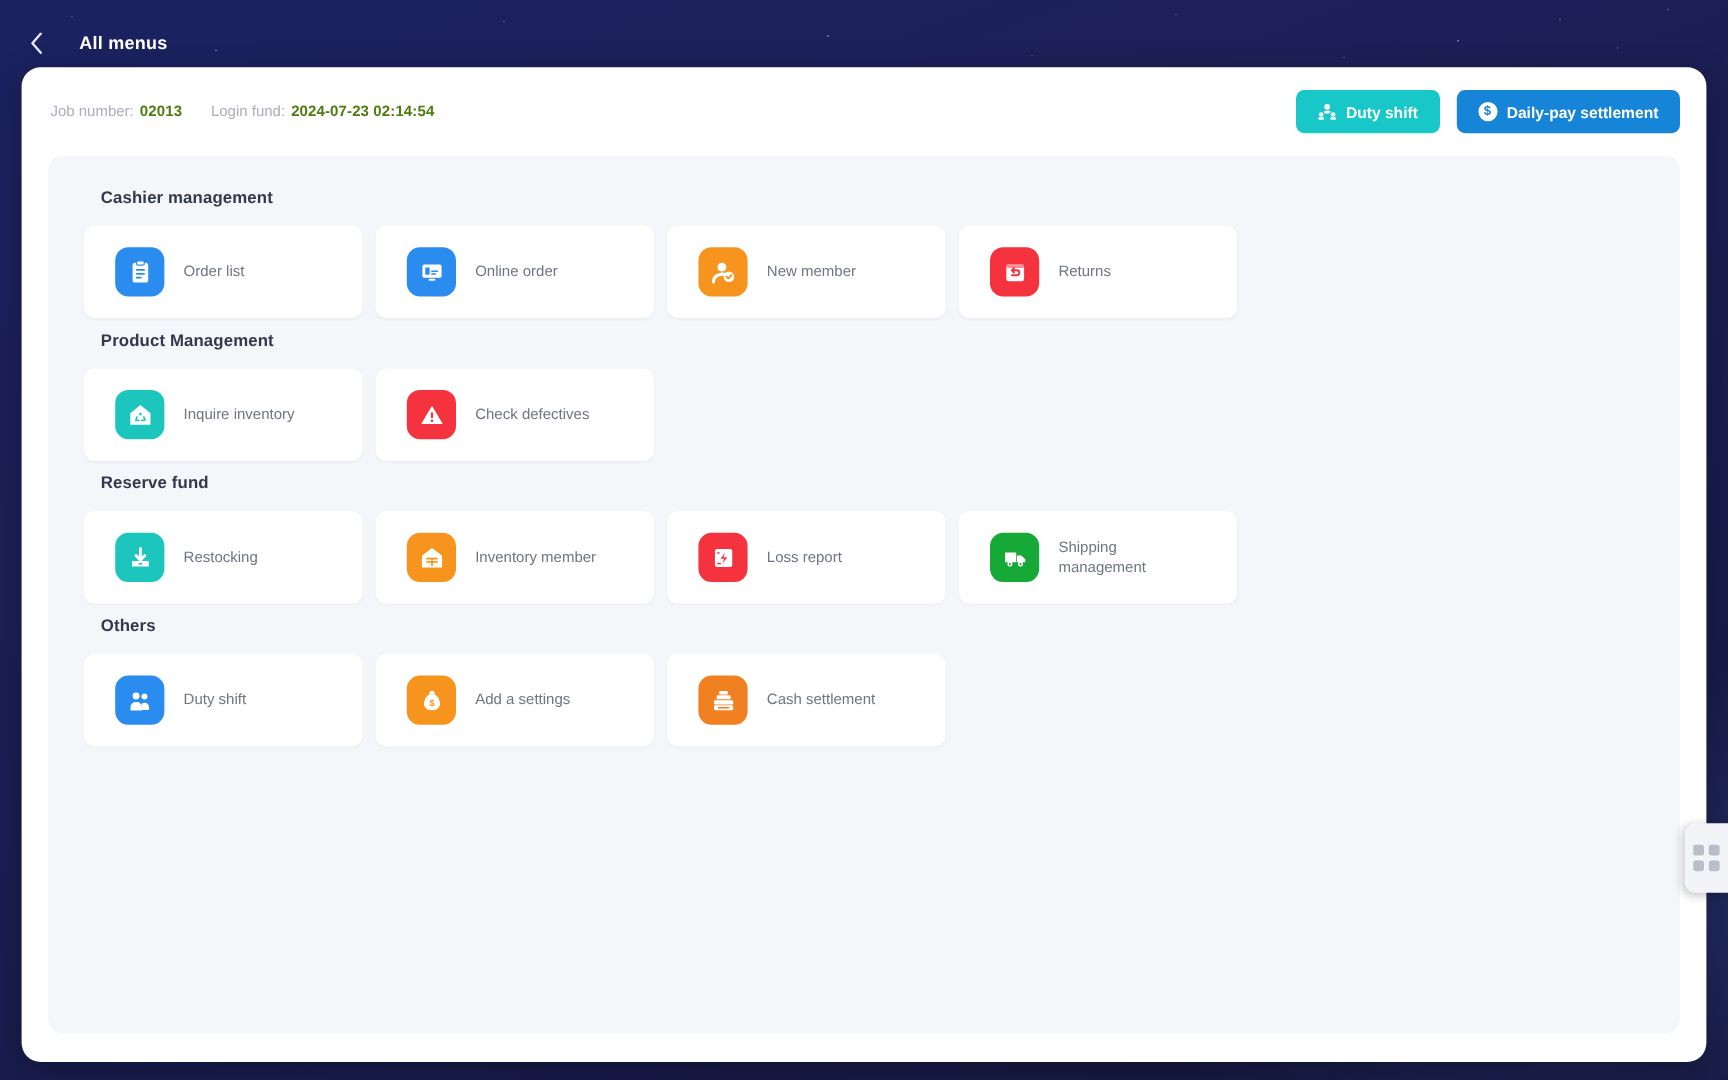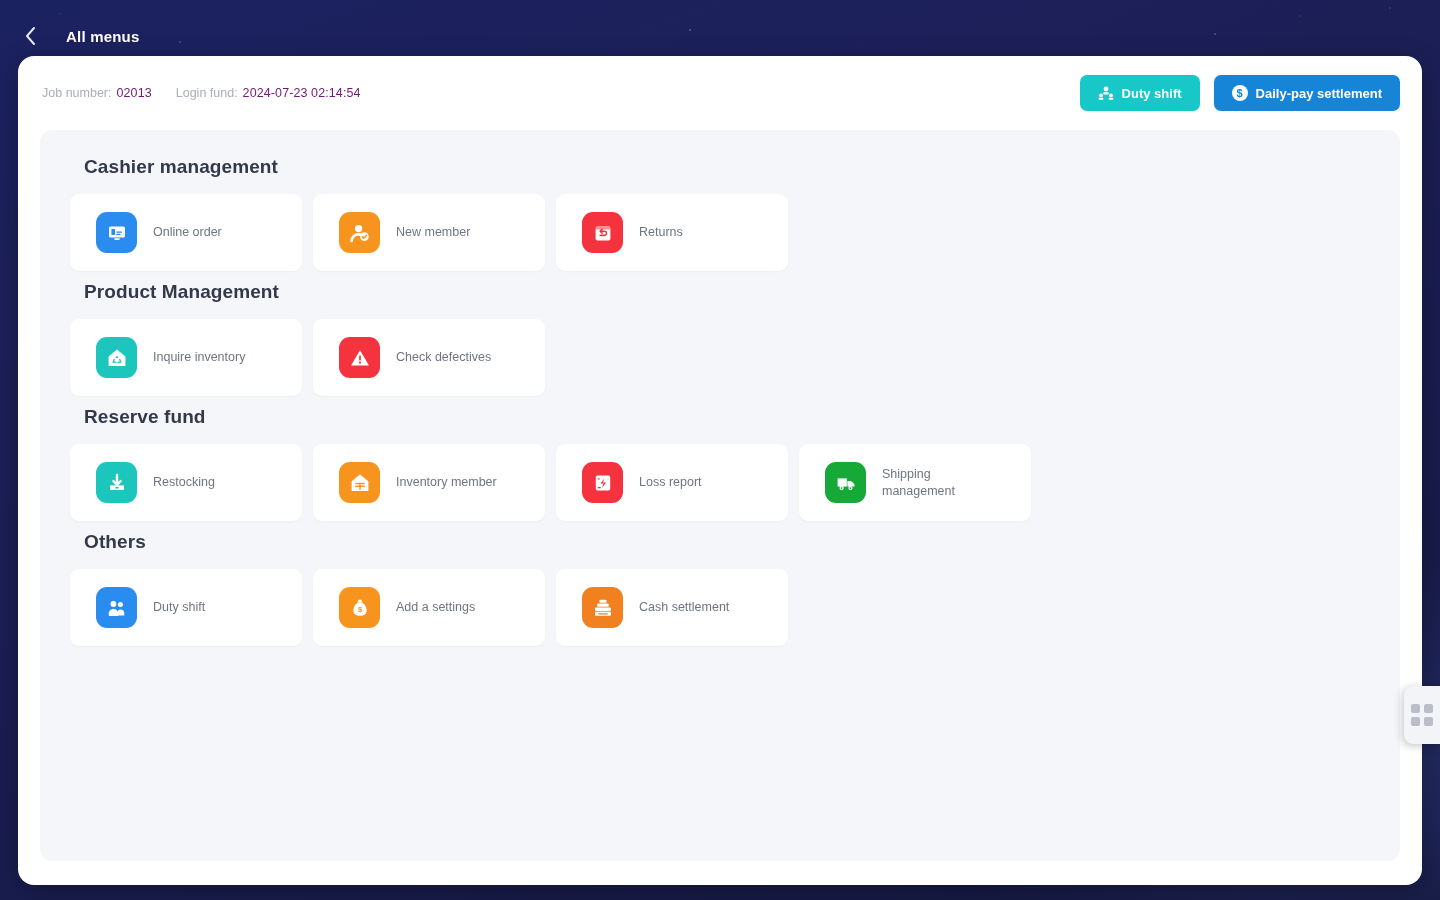--- a/index.html
+++ b/index.html
@@ -81,21 +81,21 @@
     padding: 0 22px 0 24px;
   }
   .meta {
     display: flex;
     align-items: flex-end;
     gap: 24px;
     font-size: 12.5px;
     color: #9aa0ae;
   }
   .meta .label { color: #a9aeba; }
-  .meta .value { color: #701a75; font-weight: normal; letter-spacing: .1px; }
+  .meta .value { color: #4d7c0f; font-weight: bold; letter-spacing: .1px; }
   .meta-group { display: flex; gap: 5px; align-items: baseline; }
 
   .header-actions {
     margin-left: auto;
     display: flex;
     gap: 14px;
   }
   .hbtn {
     height: 36px;
     border: none;
@@ -131,21 +131,21 @@
     left: 22px; top: 74px;
     width: 1360px; height: 731px;
     background: #f4f6fa;
     border-radius: 12px;
     padding: 24px 26px;
     overflow: hidden;
   }
 
   .section { margin-bottom: 6px; }
   .section-title {
-    font-size: 19px;
+    font-size: 14px;
     font-weight: bold;
     color: #33384a;
     margin: 10px 0 16px 18px;
     letter-spacing: .1px;
   }
   .section:first-child .section-title { margin-top: 2px; }
 
   .grid {
     display: grid;
     grid-template-columns: repeat(6, 232px);
@@ -258,20 +258,32 @@
       </button>
     </div>
   </div>
 
   <div class="content">
 
     <div class="section">
       <div class="section-title">Cashier management</div>
       <div class="grid">
 
+        <div class="tile">
+          <span class="tile-icon" style="background:#2b8cf0">
+            <svg width="22" height="22" viewBox="0 0 22 22">
+              <rect x="4.5" y="3" width="13" height="16.5" rx="2.2" fill="#fff"></rect>
+              <rect x="7.8" y="1.5" width="6.4" height="3.4" rx="1.2" fill="#fff" stroke="#2b8cf0" stroke-width="1"></rect>
+              <rect x="7.2" y="8.2" width="7.6" height="1.5" rx=".7" fill="#2b8cf0"></rect>
+              <rect x="7.2" y="11.4" width="7.6" height="1.5" rx=".7" fill="#2b8cf0"></rect>
+              <rect x="7.2" y="14.6" width="5" height="1.5" rx=".7" fill="#2b8cf0"></rect>
+            </svg>
+          </span>
+          <span class="tile-label">Order list</span>
+        </div>
 
         <div class="tile">
           <span class="tile-icon" style="background:#2b8cf0">
             <svg width="22" height="22" viewBox="0 0 22 22">
               <rect x="3" y="4.5" width="16" height="11" rx="1.6" fill="#fff"></rect>
               <rect x="8.2" y="16.3" width="5.6" height="1.6" rx=".8" fill="#fff"></rect>
               <rect x="5.4" y="7" width="3.6" height="6" rx=".6" fill="#2b8cf0"></rect>
               <rect x="10.2" y="9.4" width="6" height="1.3" rx=".6" fill="#2b8cf0"></rect>
               <rect x="10.2" y="11.7" width="4.3" height="1.3" rx=".6" fill="#2b8cf0"></rect>
             </svg>

